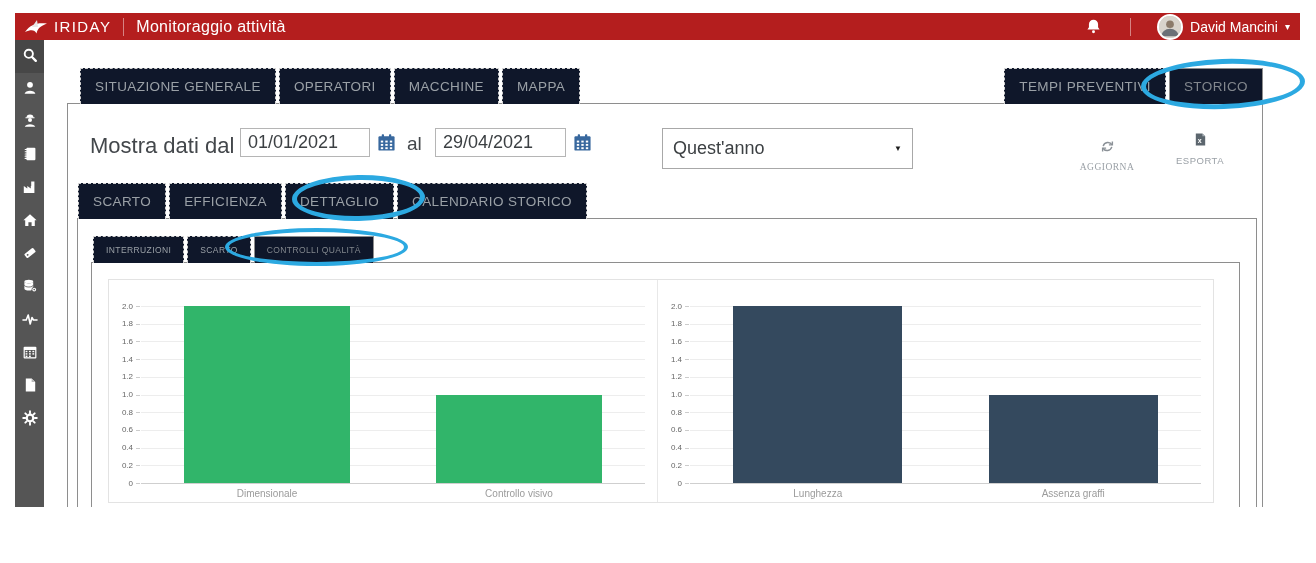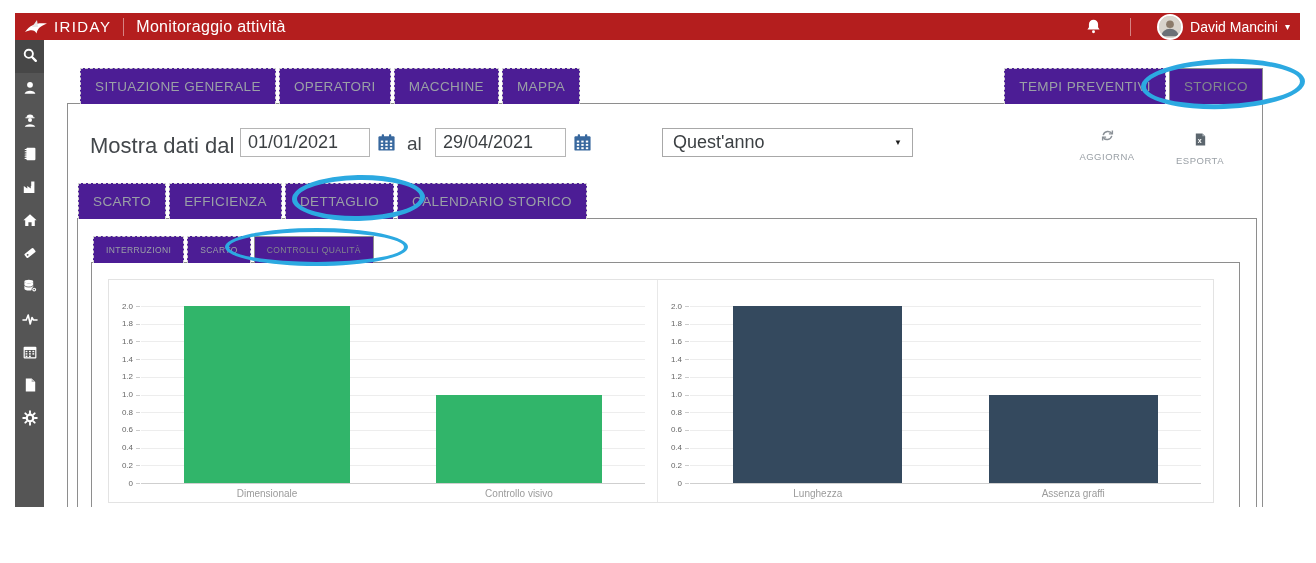--- a/index.html
+++ b/index.html
@@ -23,21 +23,21 @@
   .tb-user { font-size:14px; cursor:pointer; }
   .tb-caret { font-size:10px; margin:0 10px 0 7px; cursor:pointer; }
   
   .sidebar { position:absolute; left:15px; top:40px; width:29px; height:467px;
     background:#555; z-index:10; }
   .side-item { height:33px; display:flex; align-items:center; justify-content:center; cursor:pointer; }
   .side-item[data-name="sidebar-item-search"] { background:#474747; }
   .side-item svg { width:16px; height:16px; }
   
   .tabs { position:absolute; display:flex; z-index:5; }
-  .tab { border:1px dashed #d2d2d2; border-bottom:none; background:#4c1d95; color:#9aa0a6;
+  .tab { border:1px dashed #d2d2d2; border-bottom:none; background:#0f172a; color:#9aa0a6;
     display:flex; align-items:center; padding:0 14px; margin-right:3px;
     letter-spacing:.4px; cursor:pointer; white-space:nowrap; }
   .tab:last-child { margin-right:0; }
   .tab.active { border:1px solid #8e8e8e; border-bottom:none; color:#82878d; }
   #tabs-primary-left  { left:80px;  top:68px;  height:36px; font-size:13.5px; }
   #tabs-primary-right { right:53px; top:68px;  height:36px; font-size:13.5px; }
   #tabs-secondary     { left:78px;  top:183px; height:36px; font-size:13.5px; }
   #tabs-tertiary      { left:93px;  top:236px; height:27px; font-size:8.5px; }
   #tabs-tertiary .tab { padding:0 12px; }
   
@@ -49,26 +49,26 @@
   .flt { position:absolute; z-index:6; }
   #filter-label { left:90px;  top:133px; font-size:22px; color:#43474b; }
   #filter-mid   { left:407px; top:133px; font-size:19px; color:#43474b; }
   .date-input { height:29px; border:1px solid #b5b5b5; font-size:18px; color:#3c4043;
     padding:0 7px; font-family:inherit; background:#fff; }
   #date-from { left:240px; top:128px; width:130px; }
   #date-to   { left:435px; top:128px; width:131px; }
   .cal-icon { width:19px; height:19px; cursor:pointer; }
   #cal-from { left:377px; top:133px; }
   #cal-to   { left:573px; top:133px; }
-  #period-select { left:662px; top:128px; width:251px; height:29px; border:1px solid #a8a8a8;
+  #period-select { left:662px; top:128px; width:251px; height:41px; border:1px solid #a8a8a8;
     background:#fff; display:flex; align-items:center; justify-content:space-between;
     font-size:18px; color:#3c4043; padding:0 10px; cursor:pointer; }
   #period-select .sel-caret { font-size:8px; color:#1d1d1d; }
   .tool-btn { width:70px; display:flex; flex-direction:column; align-items:center; cursor:pointer; }
-  #btn-refresh { left:1072px; top:128px; }
+  #btn-refresh { left:1072px; top:139px;font-family:Liberation Serif, serif; }
   #btn-export  { left:1165px; top:132px; }
   .tool-btn svg { width:15px; height:15px; }
   .tool-btn .tb-label { font-size:9.5px; color:#9aa0a6; letter-spacing:.5px; margin-top:4px; }
   
   #charts { position:absolute; left:108px; top:279px; width:1106px; height:224px;
     border:1px solid #e3e3e3; background:#fff; z-index:2; }
   .chart-box { position:absolute; top:0; height:222px; }
   #chart-0 { left:0; width:548px; }
   #chart-1 { left:548px; width:556px; border-left:1px solid #e8e8e8; }
   .gridline { position:absolute; height:1px; background:#ededed; }

